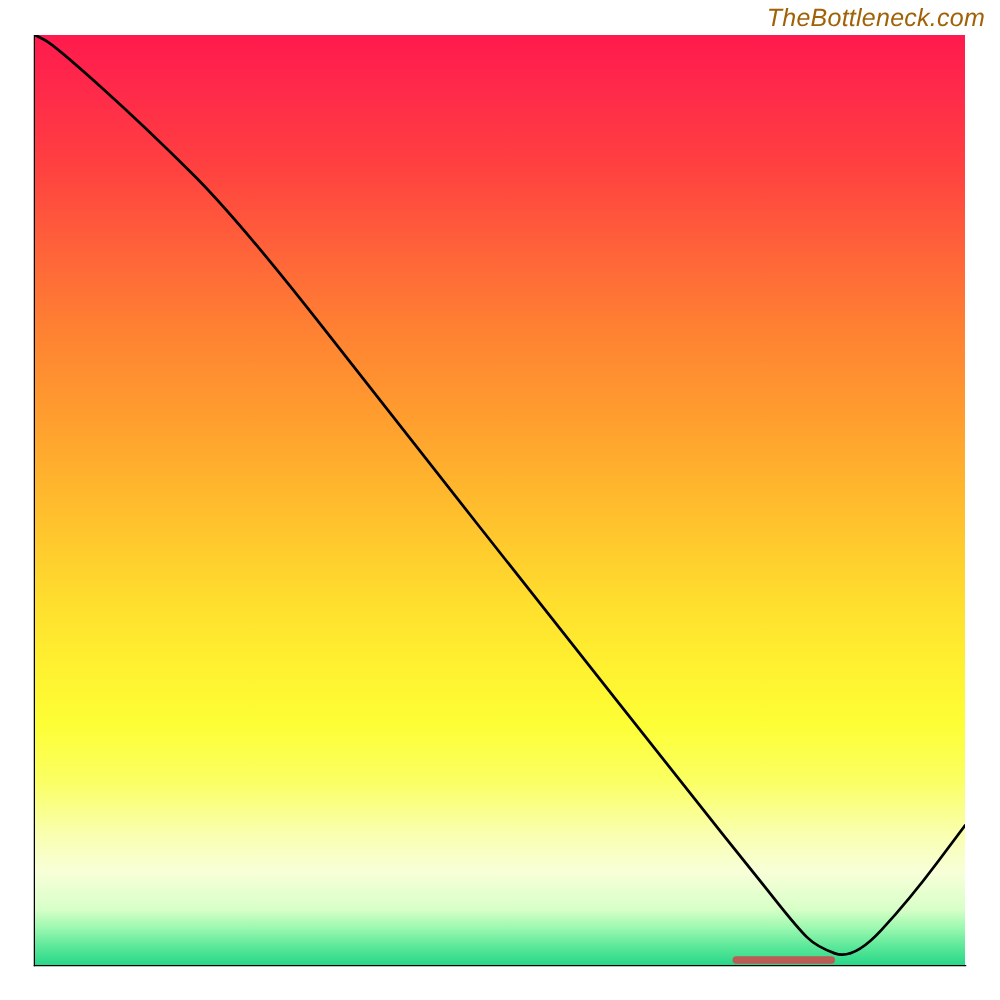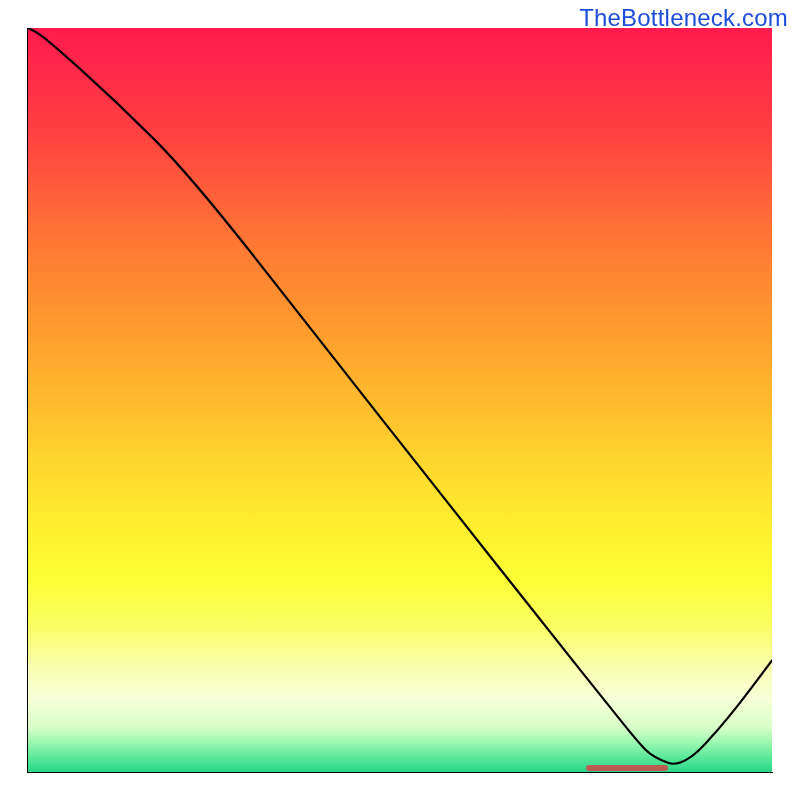--- a/index.html
+++ b/index.html
@@ -8,25 +8,26 @@
     height: 800px;
     background: #ffffff;
     font-family: Arial, sans-serif;
     position: relative;
     overflow: hidden;
   }
   .watermark {
     position: absolute;
     top: 4px;
     right: 12px;
-    font-size: 24px;
-    color: #1d4ed8;
+    font-size: 20px;
+    color: #a16207;
     font-weight: normal;
     z-index: 10;
     letter-spacing: 0.2px;
+    font-style: italic;
   }
   .chart-area {
     position: absolute;
     left: 28px;
     top: 28px;
     width: 744px;
     height: 744px;
     background: linear-gradient(to bottom,
       #ff1a4d 0%,
       #ff2a4a 6%,

